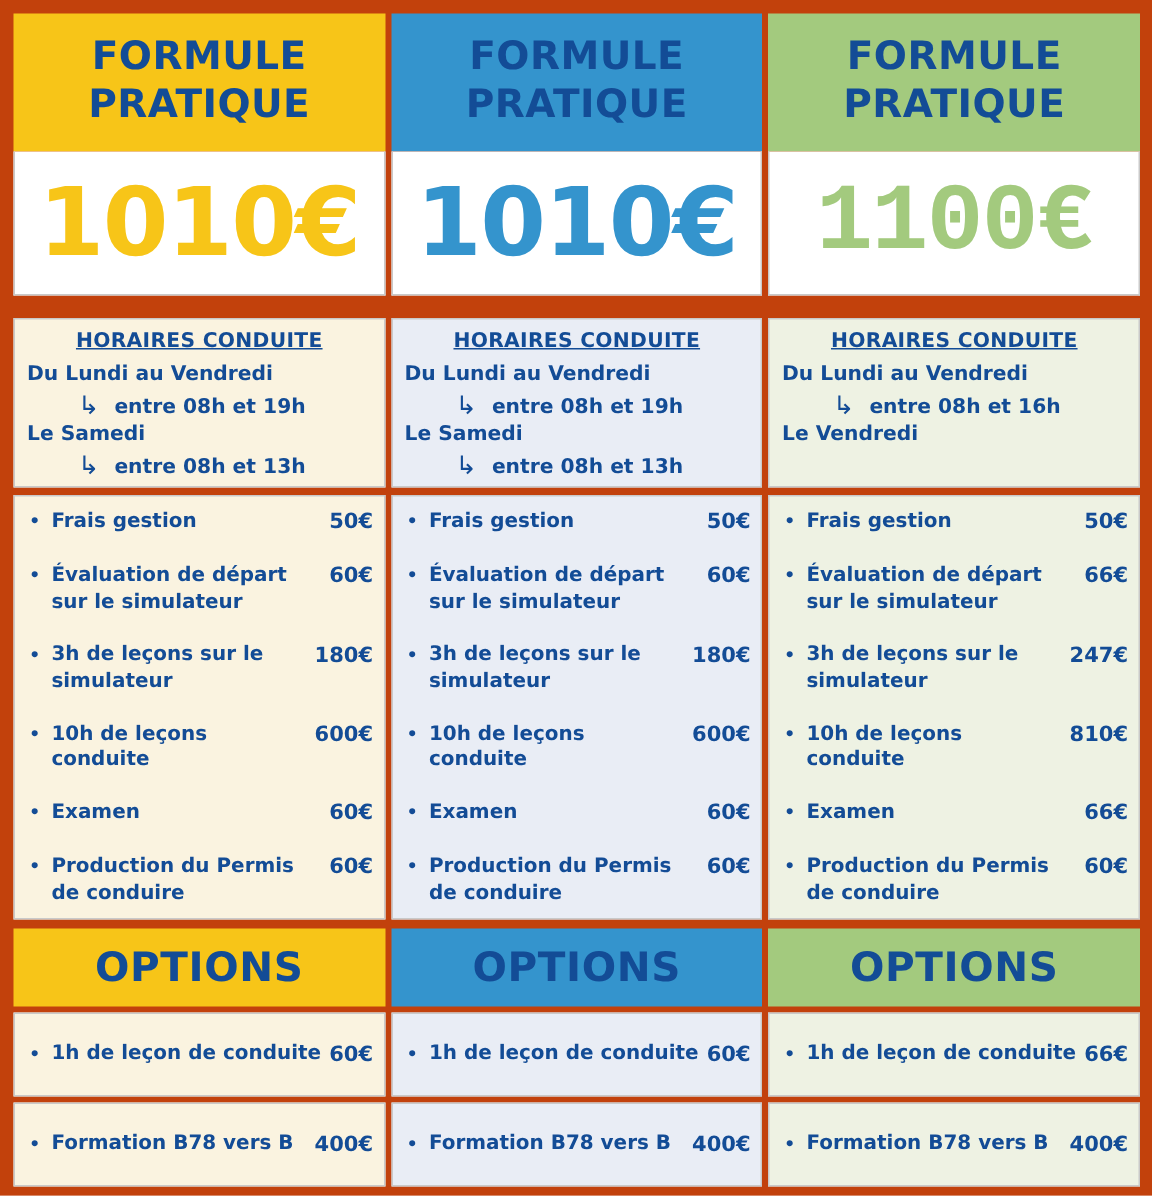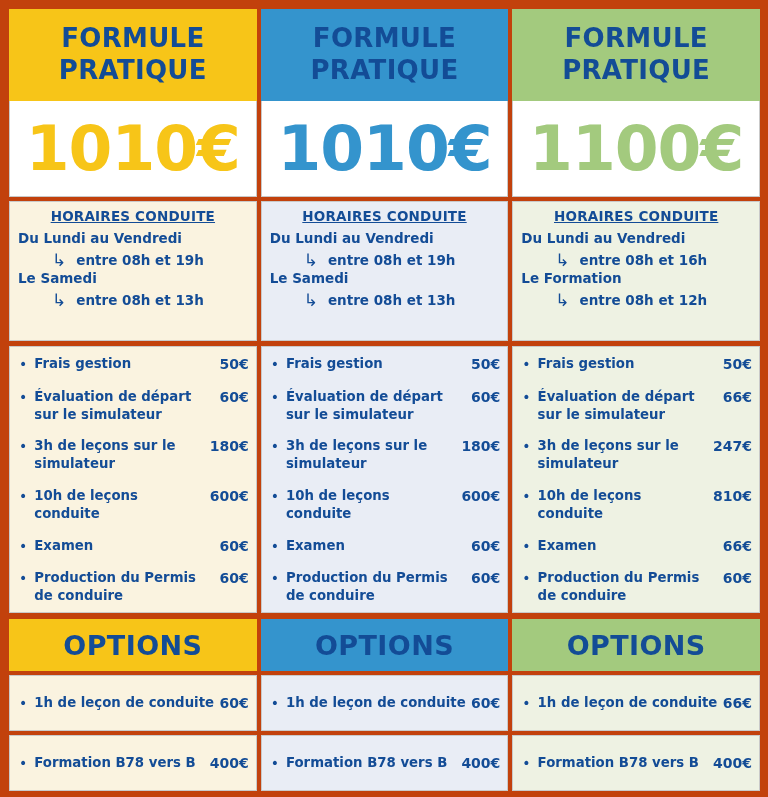--- a/index.html
+++ b/index.html
@@ -62,22 +62,22 @@
   .price-value {
     font-size: 63px;
     font-weight: bold;
     line-height: 1;
     letter-spacing: -1px;
     white-space: nowrap;
   }
 
   
   .schedule-box {
-    height: 140px;
-    margin-top: 4px;
+    height: 113px;
+    margin-top: 15px;
     border: 1px solid #c9c9c9;
     box-sizing: border-box;
     padding: 6px 8px 15px 8px;
     color: #134c96;
   }
   .schedule-title {
     text-align: center;
     font-weight: bold;
     font-size: 13.5px;
     text-decoration: underline;
@@ -181,21 +181,21 @@
   .col-yellow .options-header { background: #f7c518; }
 
   .col-blue .plan-header { background: #3494cd; }
   .col-blue .price-value { color: #3494cd; }
   .col-blue .schedule-box,
   .col-blue .items-box,
   .col-blue .option-box { background: #e9edf5; }
   .col-blue .options-header { background: #3494cd; }
 
   .col-green .plan-header { background: #a3ca7e; }
-  .col-green .price-value { color: #a3ca7e; }
+  .col-green .price-value { color: #a3ca7e; font-family: Liberation Mono, monospace; }
   .col-green .schedule-box,
   .col-green .items-box,
   .col-green .option-box { background: #eef2e3; }
   .col-green .options-header { background: #a3ca7e; }
 </style>
 </head>
 <body>
 
 <div id="pricing-table">
     <div class="plan-column col-yellow">
@@ -329,22 +329,21 @@
         <span class="hl">FORMULE</span>
         <span class="hl">PRATIQUE</span>
       </div>
       <div class="price-box">
         <div class="price-value">1100€</div>
       </div>
       <div class="schedule-box">
         <div class="schedule-title">HORAIRES CONDUITE</div>
         <div class="schedule-day">Du Lundi au Vendredi</div>
         <div class="schedule-hours"><span class="arrow-glyph">↳</span><span>entre 08h et 16h</span></div>
-        <div class="schedule-day">Le Formation</div>
-        <div class="schedule-hours"><span class="arrow-glyph">↳</span><span>entre 08h et 12h</span></div>
+        <div class="schedule-day">Le Vendredi</div>
       </div>
       <div class="items-box">
         <div class="item-row">
           <span class="item-bullet">•</span>
           <span class="item-label">Frais gestion</span>
           <span class="item-price">50€</span>
         </div>
         <div class="item-row">
           <span class="item-bullet">•</span>
           <span class="item-label">Évaluation de départ sur le simulateur</span>

